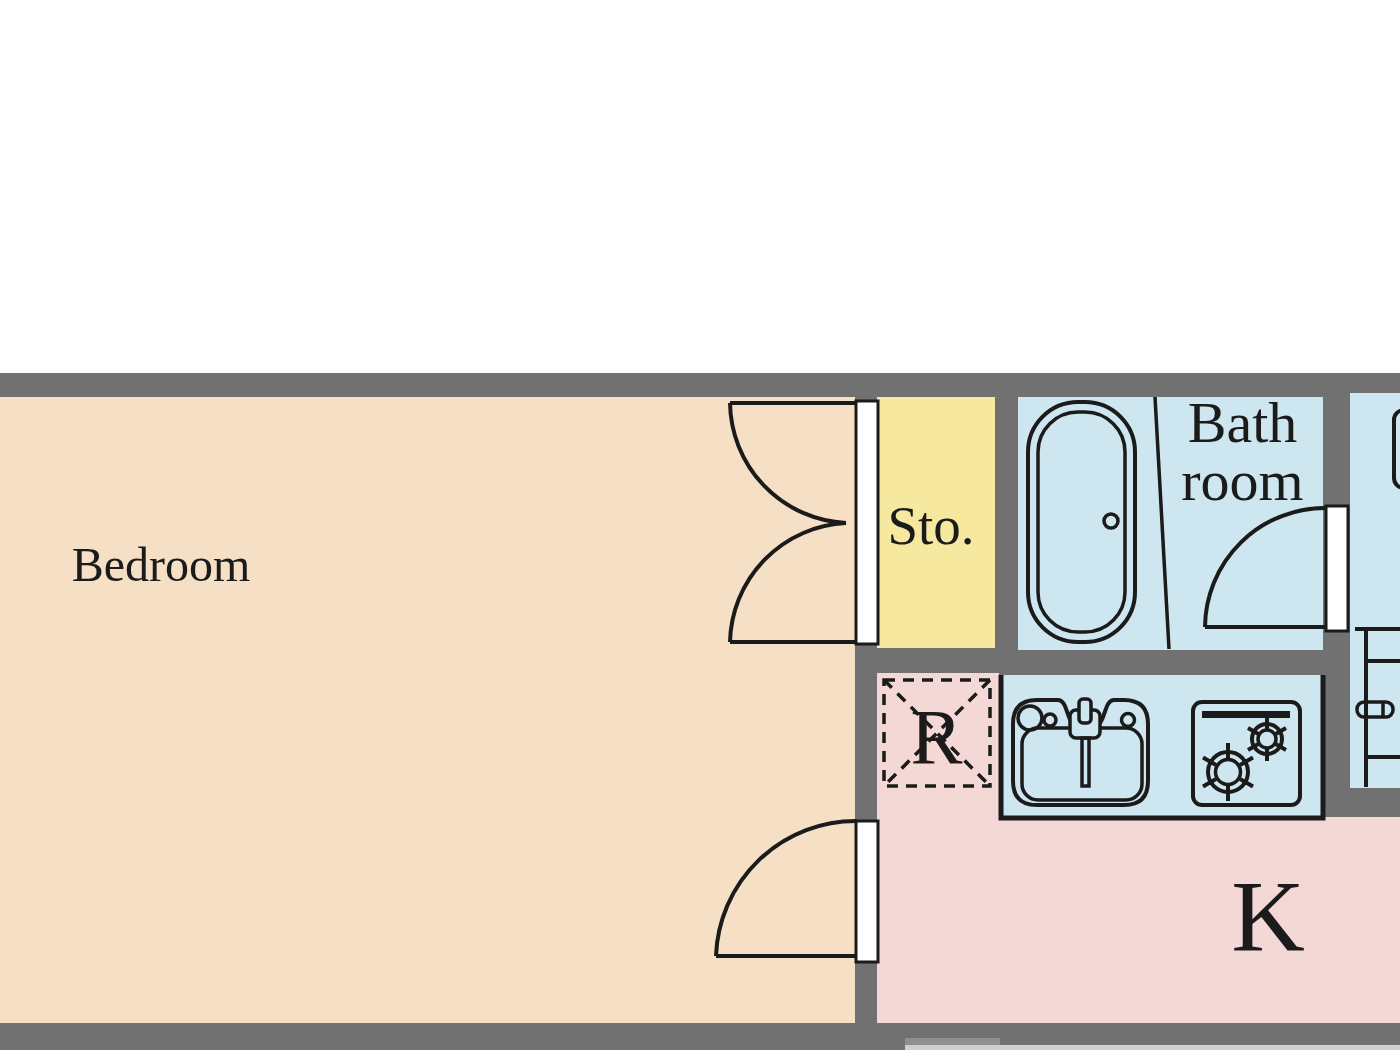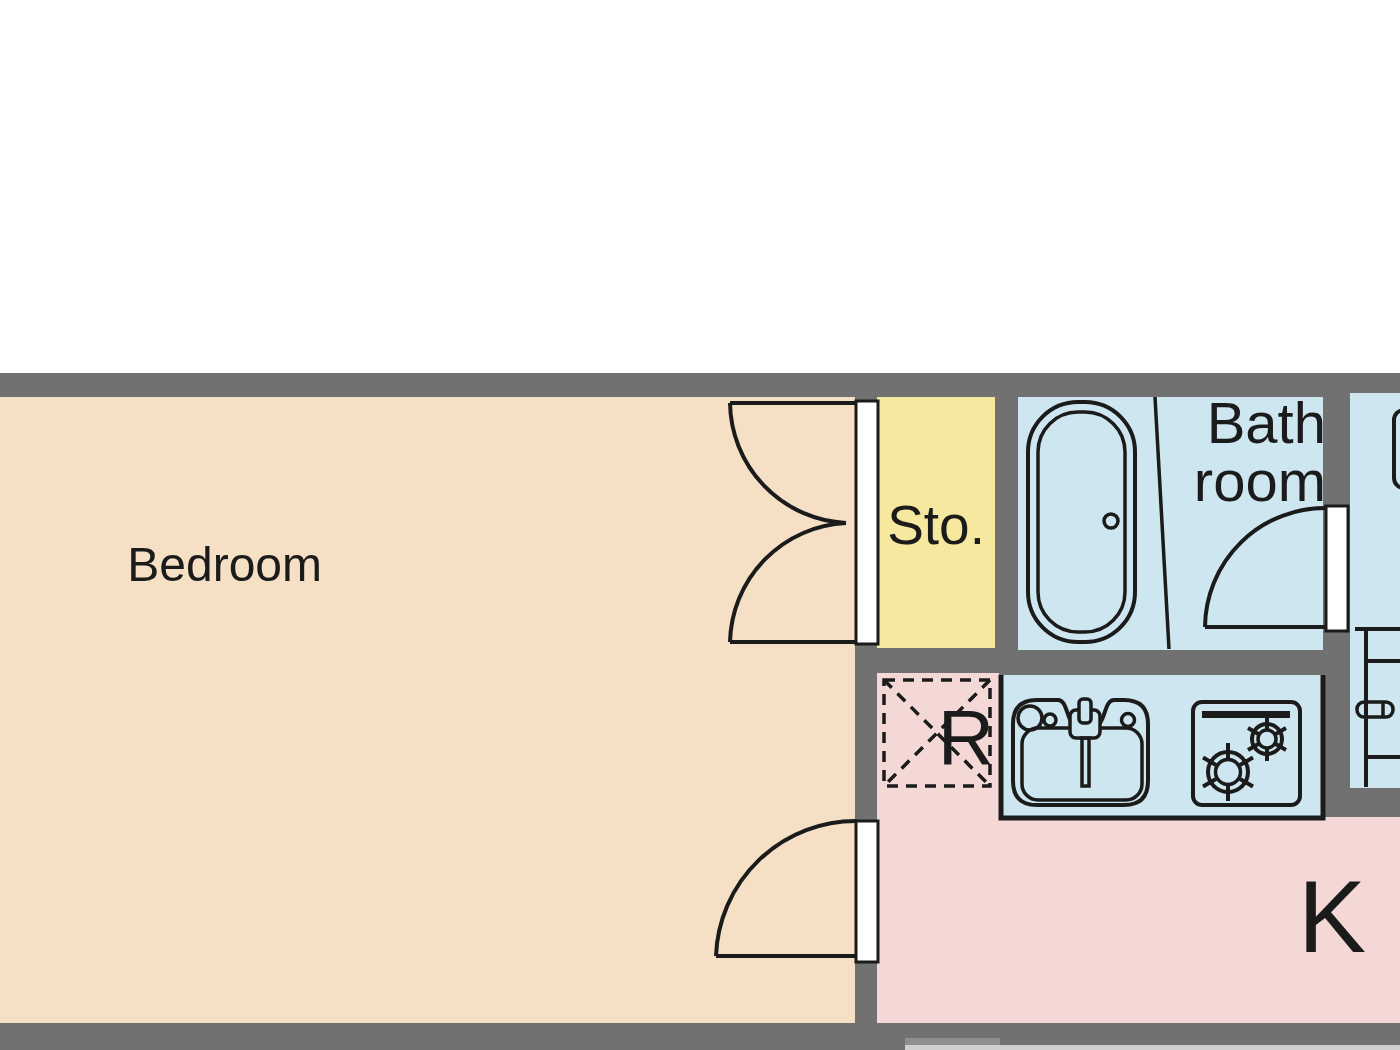--- a/index.html
+++ b/index.html
@@ -12,21 +12,21 @@
   .room{position:absolute;}
   .room-bedroom{left:0;top:397px;width:855px;height:626px;background:var(--bedroom);}
   .room-storage{left:877px;top:397px;width:118px;height:251px;background:var(--storage);}
   .room-bathroom{left:1018px;top:397px;width:305px;height:253px;background:var(--water);}
   .room-washroom{left:1350px;top:393px;width:50px;height:395px;background:var(--water);}
   .kitchen-a{left:877px;top:673px;width:122px;height:350px;background:var(--kitchen);}
   .kitchen-b{left:997px;top:817px;width:403px;height:206px;background:var(--kitchen);}
   .opening-a{left:905px;top:1038px;width:95px;height:12px;background:#8f8f8f;}
   .opening-b{left:905px;top:1045px;width:495px;height:5px;background:#cfcfcf;}
   .overlay{left:0;top:0;width:1400px;height:1050px;pointer-events:none;}
-  .label{position:absolute;color:var(--line);text-align:right;line-height:1;white-space:pre-line;}
+  .label{position:absolute;color:var(--line);text-align:center;line-height:1;white-space:pre-line;font-family:Liberation Serif, serif;}
   .lb-bedroom{left:0;top:541px;width:322px;font-size:48px;}
   .lb-area{left:0;top:632px;width:322px;font-size:75px;}
   .lb-sto{left:877px;top:498px;width:108px;font-size:55px;}
   .lb-bath{left:1159px;top:394px;width:167px;font-size:58px;line-height:58px;}
   .lb-r{left:879px;top:698px;width:115px;font-size:78px;}
   .lb-k{left:1170px;top:866px;width:196px;font-size:102px;}
   
   .ln{stroke:var(--line);fill:none;stroke-width:4;}
   .ln35{stroke:var(--line);fill:none;stroke-width:3.5;}
   .fillwater{fill:var(--water);}

